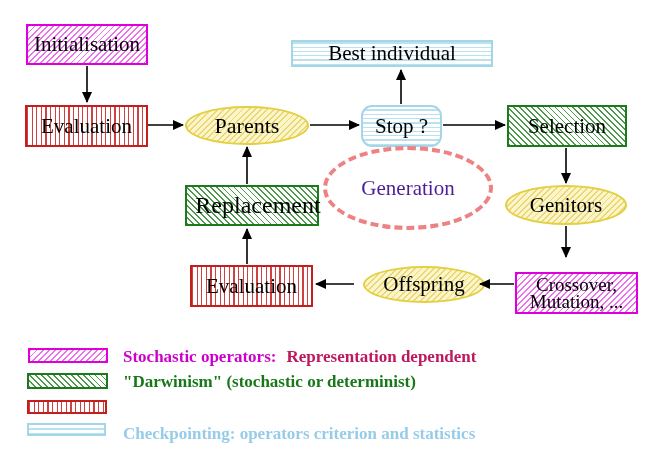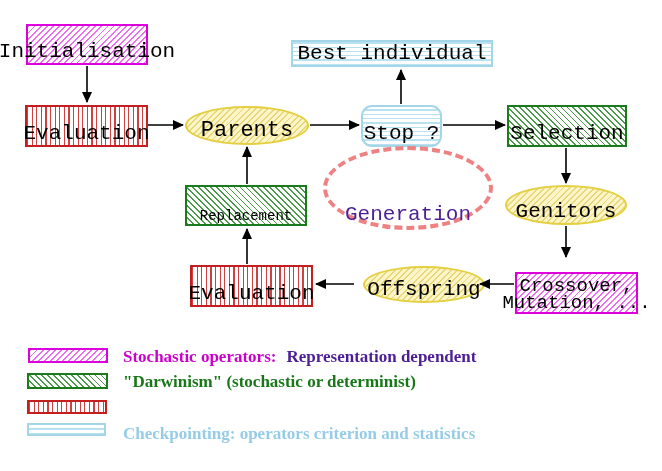--- a/index.html
+++ b/index.html
@@ -1,22 +1,22 @@
 <!DOCTYPE html>
 <html><head>
 <meta charset="utf-8">
 <style>
   html,body{margin:0;padding:0;background:#ffffff;}
   .canvas{
     position:relative;width:662px;height:471px;background:#ffffff;overflow:hidden;
     font-family:"Liberation Serif","DejaVu Serif",serif;
   }
   .node{
-    position:absolute;display:flex;align-items:flex-end;justify-content:center;
-    color:#000;text-align:center;box-sizing:content-box;font-family:Liberation Mono, monospace;
+    position:absolute;display:flex;align-items:center;justify-content:center;
+    color:#000;text-align:center;box-sizing:content-box;
   }
   .node .lbl{white-space:nowrap;}
 
   
   .hatch-magenta{
     border:2px solid #dd00dd;
     background:repeating-linear-gradient(135deg,#ee6fee 0 1.3px,rgba(255,255,255,0) 1.3px 4.3px) #fff;
   }
   .hatch-red-v{
     border:2px solid #c41e1e;
@@ -41,40 +41,40 @@
   .n-init{left:26px;top:24px;width:118px;height:37px;font-size:21px;}
   .n-eval-top{left:25px;top:105px;width:119px;height:38px;font-size:21px;}
   .n-parents{left:185px;top:106px;width:120px;height:35px;font-size:22px;}
   .n-best{left:291px;top:40px;width:198px;height:23px;font-size:21px;}
   .n-stop{left:361px;top:105px;width:77px;height:38px;font-size:21px;border-radius:11px;}
   .n-selection{left:507px;top:105px;width:116px;height:38px;font-size:21px;}
   .n-genitors{left:505px;top:185px;width:118px;height:36px;font-size:21px;}
   .n-crossover{left:515px;top:272px;width:119px;height:38px;font-size:19px;line-height:17px;}
   .n-offspring{left:363px;top:266px;width:118px;height:33px;font-size:21px;}
   .n-eval-bot{left:190px;top:265px;width:119px;height:38px;font-size:21px;}
-  .n-replacement{left:185px;top:185px;width:118px;height:37px;font-size:14px;}
+  .n-replacement{left:185px;top:185px;width:118px;height:37px;font-size:24px;padding-left:12px;}
   .n-generation{
     left:323px;top:146px;width:162px;height:76px;border:4px dashed #ee8282;border-radius:50%;
     font-size:21px;color:#4c1d95;background:transparent;
   }
 
   .arrows{position:absolute;left:0;top:0;pointer-events:none;}
 
   
   .swatch{position:absolute;box-sizing:content-box;}
   .sw-1{left:28px;top:348px;width:76px;height:11px;}
   .sw-2{left:27px;top:373px;width:77px;height:12px;}
   .sw-3{left:27px;top:400px;width:76px;height:10px;}
   .sw-4{left:27px;top:423px;width:75px;height:9px;}
   .legend-label{
     position:absolute;left:123px;font-size:17px;font-weight:bold;white-space:nowrap;
     font-family:"Liberation Serif","DejaVu Serif",serif;
   }
   .ll-1{top:347px;color:#cc00cc;}
-  .ll-1 .part2{color:#4c1d95;margin-left:10px;}
+  .ll-1 .part2{color:#be185d;margin-left:10px;}
   .ll-2{top:372px;color:#187818;}
   .ll-3{top:398px;color:#cc1c1c;}
   .ll-4{top:424px;color:#96cce8;}
 </style>
 </head>
 <body>
 
 <div class="canvas">
 
   <div class="node hatch-magenta n-init">

